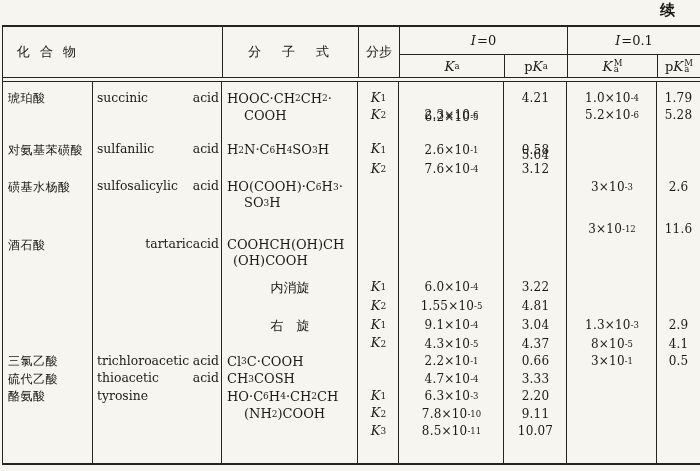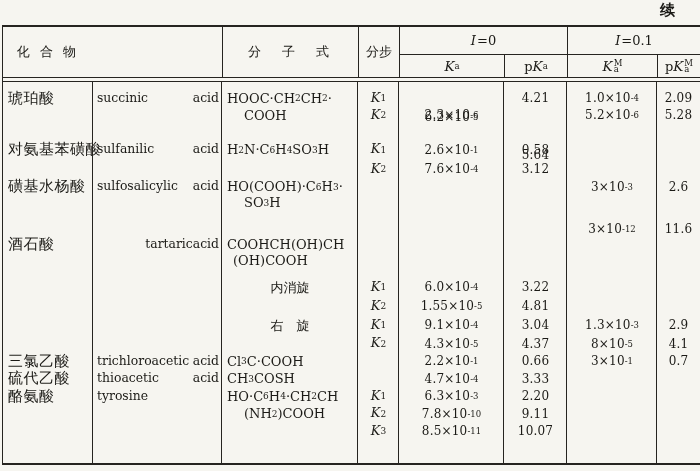--- a/index.html
+++ b/index.html
@@ -81,21 +81,21 @@
   .vl:nth-of-type(5){left:499.8px;}
   .vl:nth-of-type(6){left:562.8px;}
   .vl:nth-of-type(7){left:652.8px;}
 
   .bcell{
     display:flex;align-items:center;white-space:nowrap;overflow:visible;
     font-size:12.3px;line-height:1;
   }
   .bcell sub{font-size:9px;vertical-align:-3px;line-height:0;}
   .bcell sup{font-size:8.5px;vertical-align:3.5px;line-height:0;letter-spacing:0;}
-  .c-compound{padding-left:5px;font-size:15px;letter-spacing:0.5px;}
+  .c-compound{padding-left:5px;font-size:12px;letter-spacing:0.5px;}
   .c-english{padding-left:4px;padding-right:3px;justify-content:space-between;font-size:12.4px;}
   .c-formula{padding-left:5px;font-size:13px;}
   .f-indent{padding-left:22px;}
   .f-indent-sm{padding-left:11px;}
   .f-center{padding-left:0;justify-content:center;}
   .c-step{justify-content:center;font-style:italic;font-size:12.8px;}
   .c-step sub{font-style:normal;}
   .c-val{justify-content:center;font-size:12px;letter-spacing:0.2px;}
 </style>
 </head>
@@ -160,21 +160,21 @@
     <div class="bcell c-compound" style="grid-area: 2 / 1;">琥珀酸</div>
         <div class="bcell c-english" style="grid-area: 2 / 2;">
           <span>succinic</span>
           <span>acid</span>
         </div>
         <div class="bcell c-formula" style="grid-area: 2 / 3;">HOOC·CH<sub>2</sub>CH<sub>2</sub>·</div>
         <div class="bcell c-step" style="grid-area: 2 / 4;">K<sub>1</sub></div>
         <div class="bcell c-val" style="grid-area: 2 / 5; margin-top: 27px;">6.2×10<sup>-5</sup></div>
         <div class="bcell c-val" style="grid-area: 2 / 6;">4.21</div>
         <div class="bcell c-val" style="grid-area: 2 / 7;">1.0×10<sup>-4</sup></div>
-        <div class="bcell c-val" style="grid-area: 2 / 8;">2.09</div>
+        <div class="bcell c-val" style="grid-area: 2 / 8;">1.79</div>
         <div class="bcell c-formula f-indent" style="grid-area: 3 / 3;">COOH</div>
         <div class="bcell c-step" style="grid-area: 3 / 4;">K<sub>2</sub></div>
         <div class="bcell c-val" style="grid-area: 3 / 5;">2.3×10<sup>-6</sup></div>
         <div class="bcell c-val" style="grid-area: 3 / 6; margin-top: 48px;">5.64</div>
         <div class="bcell c-val" style="grid-area: 3 / 7;">5.2×10<sup>-6</sup></div>
         <div class="bcell c-val" style="grid-area: 3 / 8;">5.28</div>
         <div class="bcell c-compound" style="grid-area: 5 / 1;">对氨基苯磺酸</div>
         <div class="bcell c-english" style="grid-area: 5 / 2;">
           <span>sulfanilic</span>
           <span>acid</span>
@@ -224,21 +224,21 @@
         <div class="bcell c-val" style="grid-area: 17 / 8;">4.1</div>
         <div class="bcell c-compound" style="grid-area: 18 / 1;">三氯乙酸</div>
         <div class="bcell c-english" style="grid-area: 18 / 2;">
           <span>trichloroacetic</span>
           <span>acid</span>
         </div>
         <div class="bcell c-formula" style="grid-area: 18 / 3;">Cl<sub>3</sub>C·COOH</div>
         <div class="bcell c-val" style="grid-area: 18 / 5;">2.2×10<sup>-1</sup></div>
         <div class="bcell c-val" style="grid-area: 18 / 6;">0.66</div>
         <div class="bcell c-val" style="grid-area: 18 / 7;">3×10<sup>-1</sup></div>
-        <div class="bcell c-val" style="grid-area: 18 / 8;">0.7</div>
+        <div class="bcell c-val" style="grid-area: 18 / 8;">0.5</div>
         <div class="bcell c-compound" style="grid-area: 19 / 1;">硫代乙酸</div>
         <div class="bcell c-english" style="grid-area: 19 / 2;">
           <span>thioacetic</span>
           <span>acid</span>
         </div>
         <div class="bcell c-formula" style="grid-area: 19 / 3;">CH<sub>3</sub>COSH</div>
         <div class="bcell c-val" style="grid-area: 19 / 5;">4.7×10<sup>-4</sup></div>
         <div class="bcell c-val" style="grid-area: 19 / 6;">3.33</div>
         <div class="bcell c-english" style="grid-area: 20 / 2;">
           <span>tyrosine</span>

